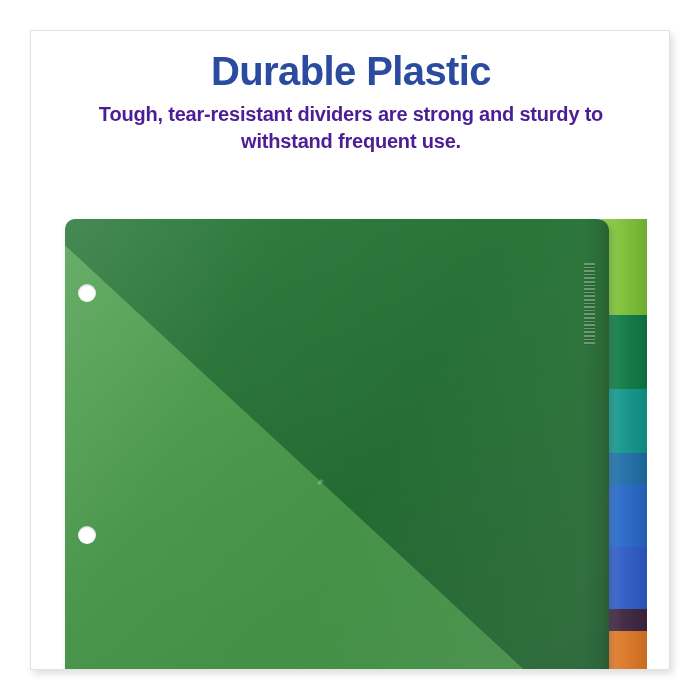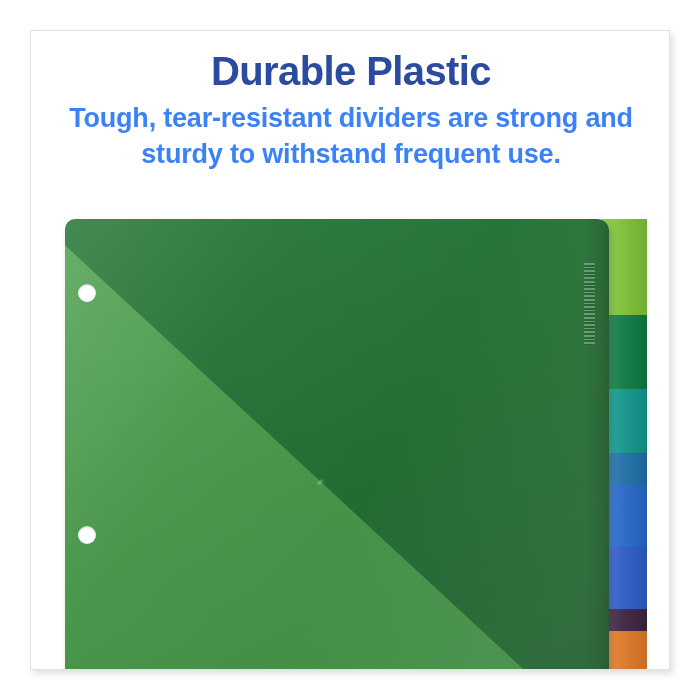--- a/index.html
+++ b/index.html
@@ -48,23 +48,23 @@
     letter-spacing: -0.6px;
     color: #2B4BA0;
     line-height: 1.1;
   }
   .subtitle {
     position: absolute;
     left: 20px;
     top: 70px;
     width: 600px;
     text-align: center;
-    font-size: 27px;
+    font-size: 20px;
     font-weight: bold;
-    color: #3b82f6;
+    color: #4c1d95;
     line-height: 1.33;
     letter-spacing: -0.2px;
   }
 
   
   .product {
     position: absolute;
     left: 0;
     top: 128px;
     width: 640px;

